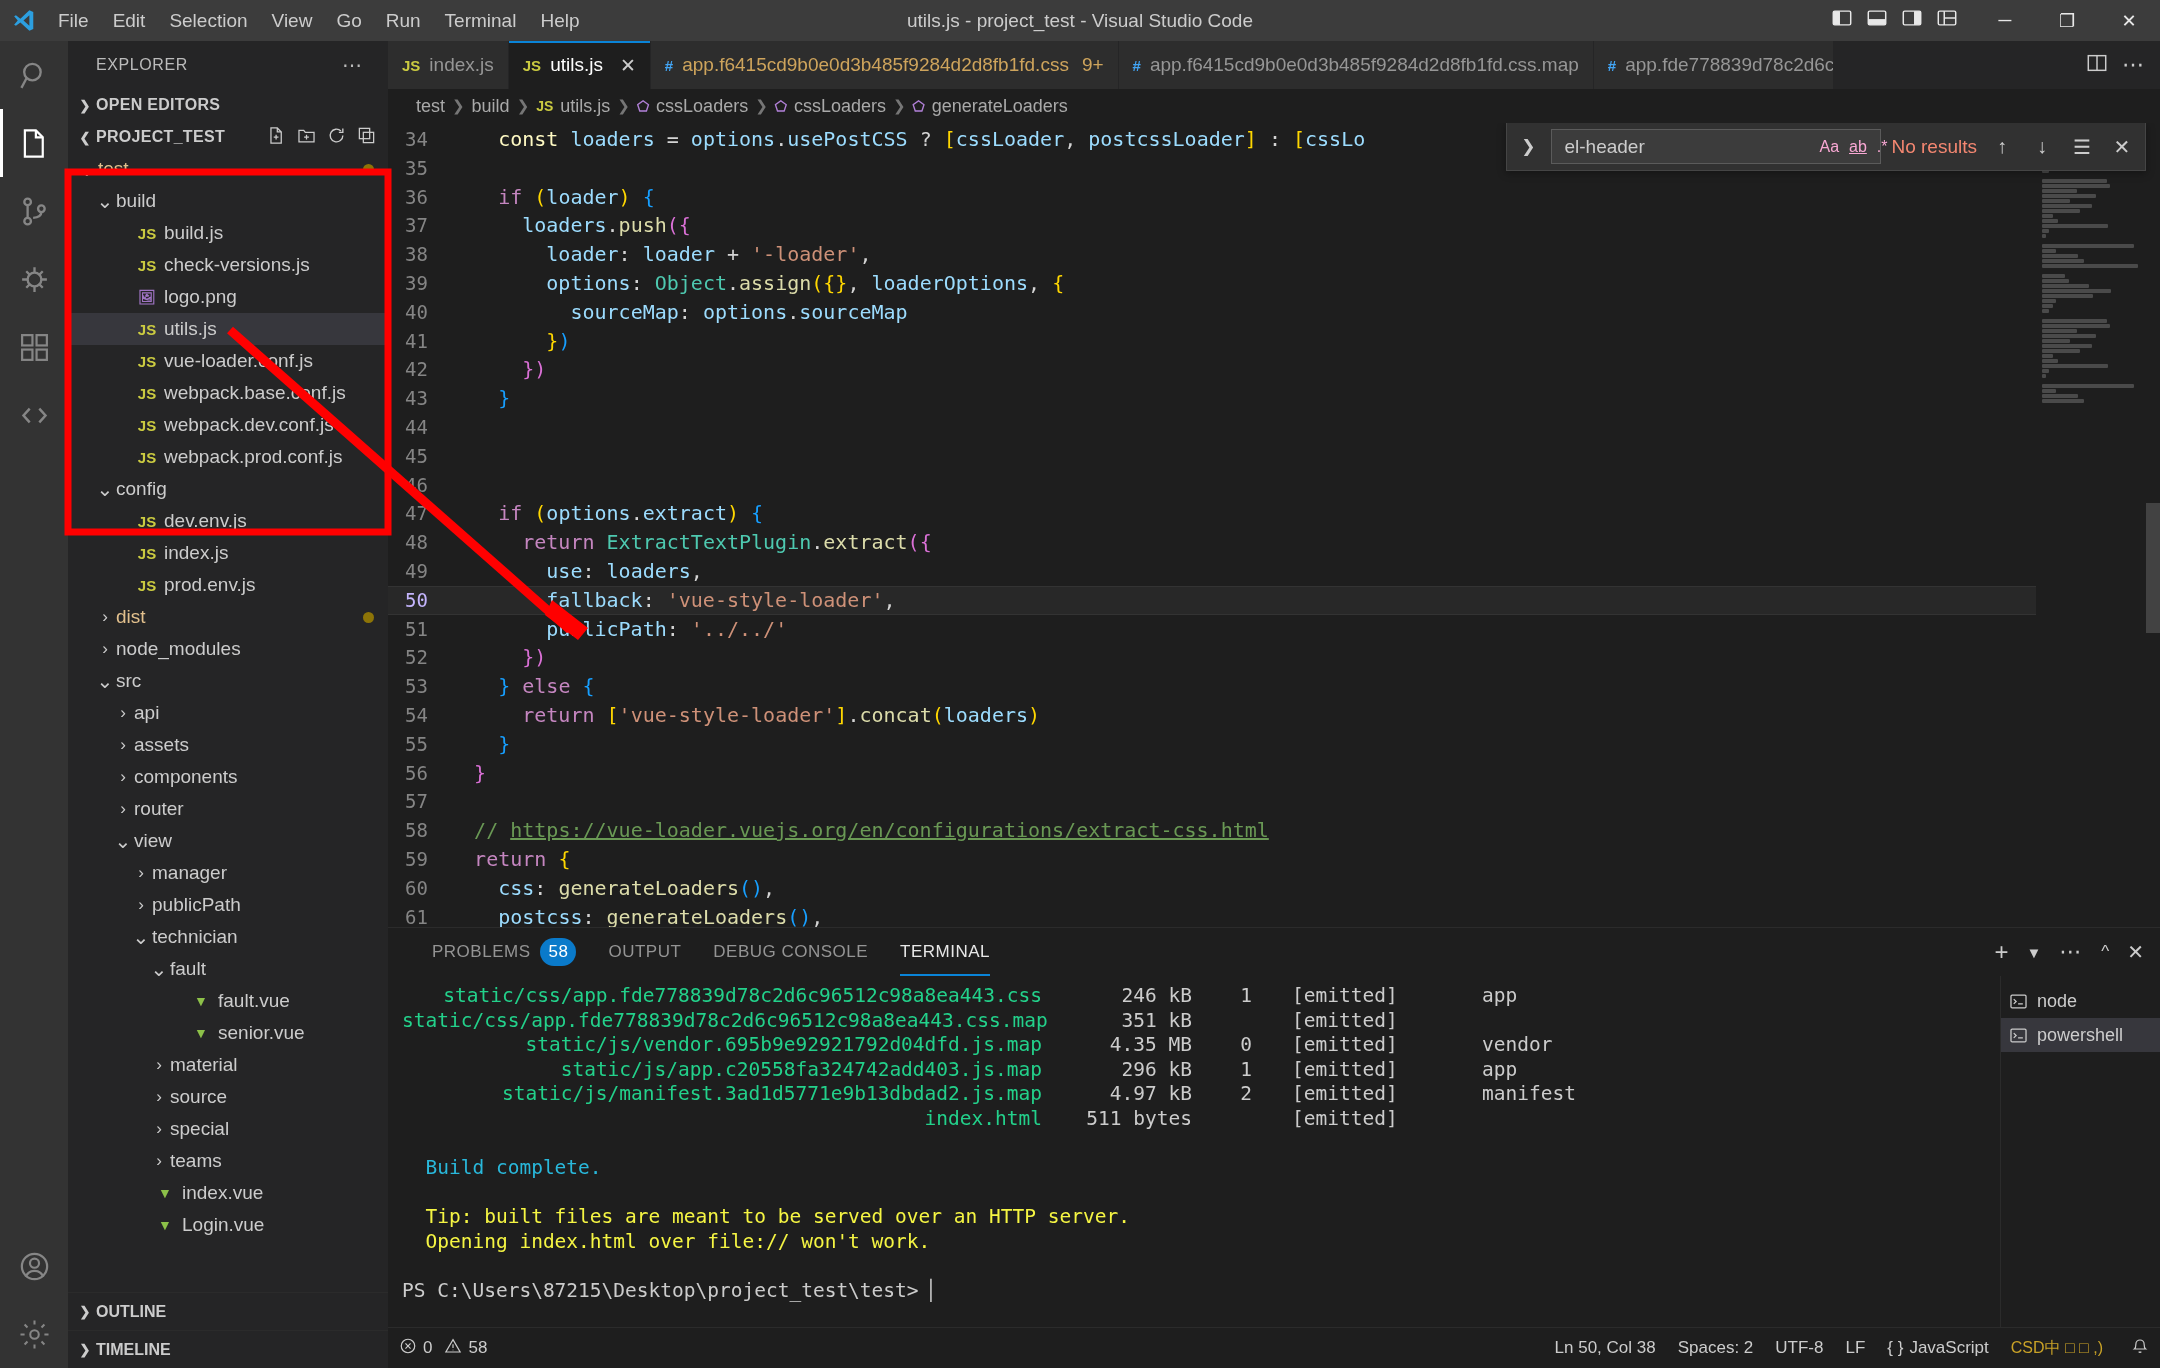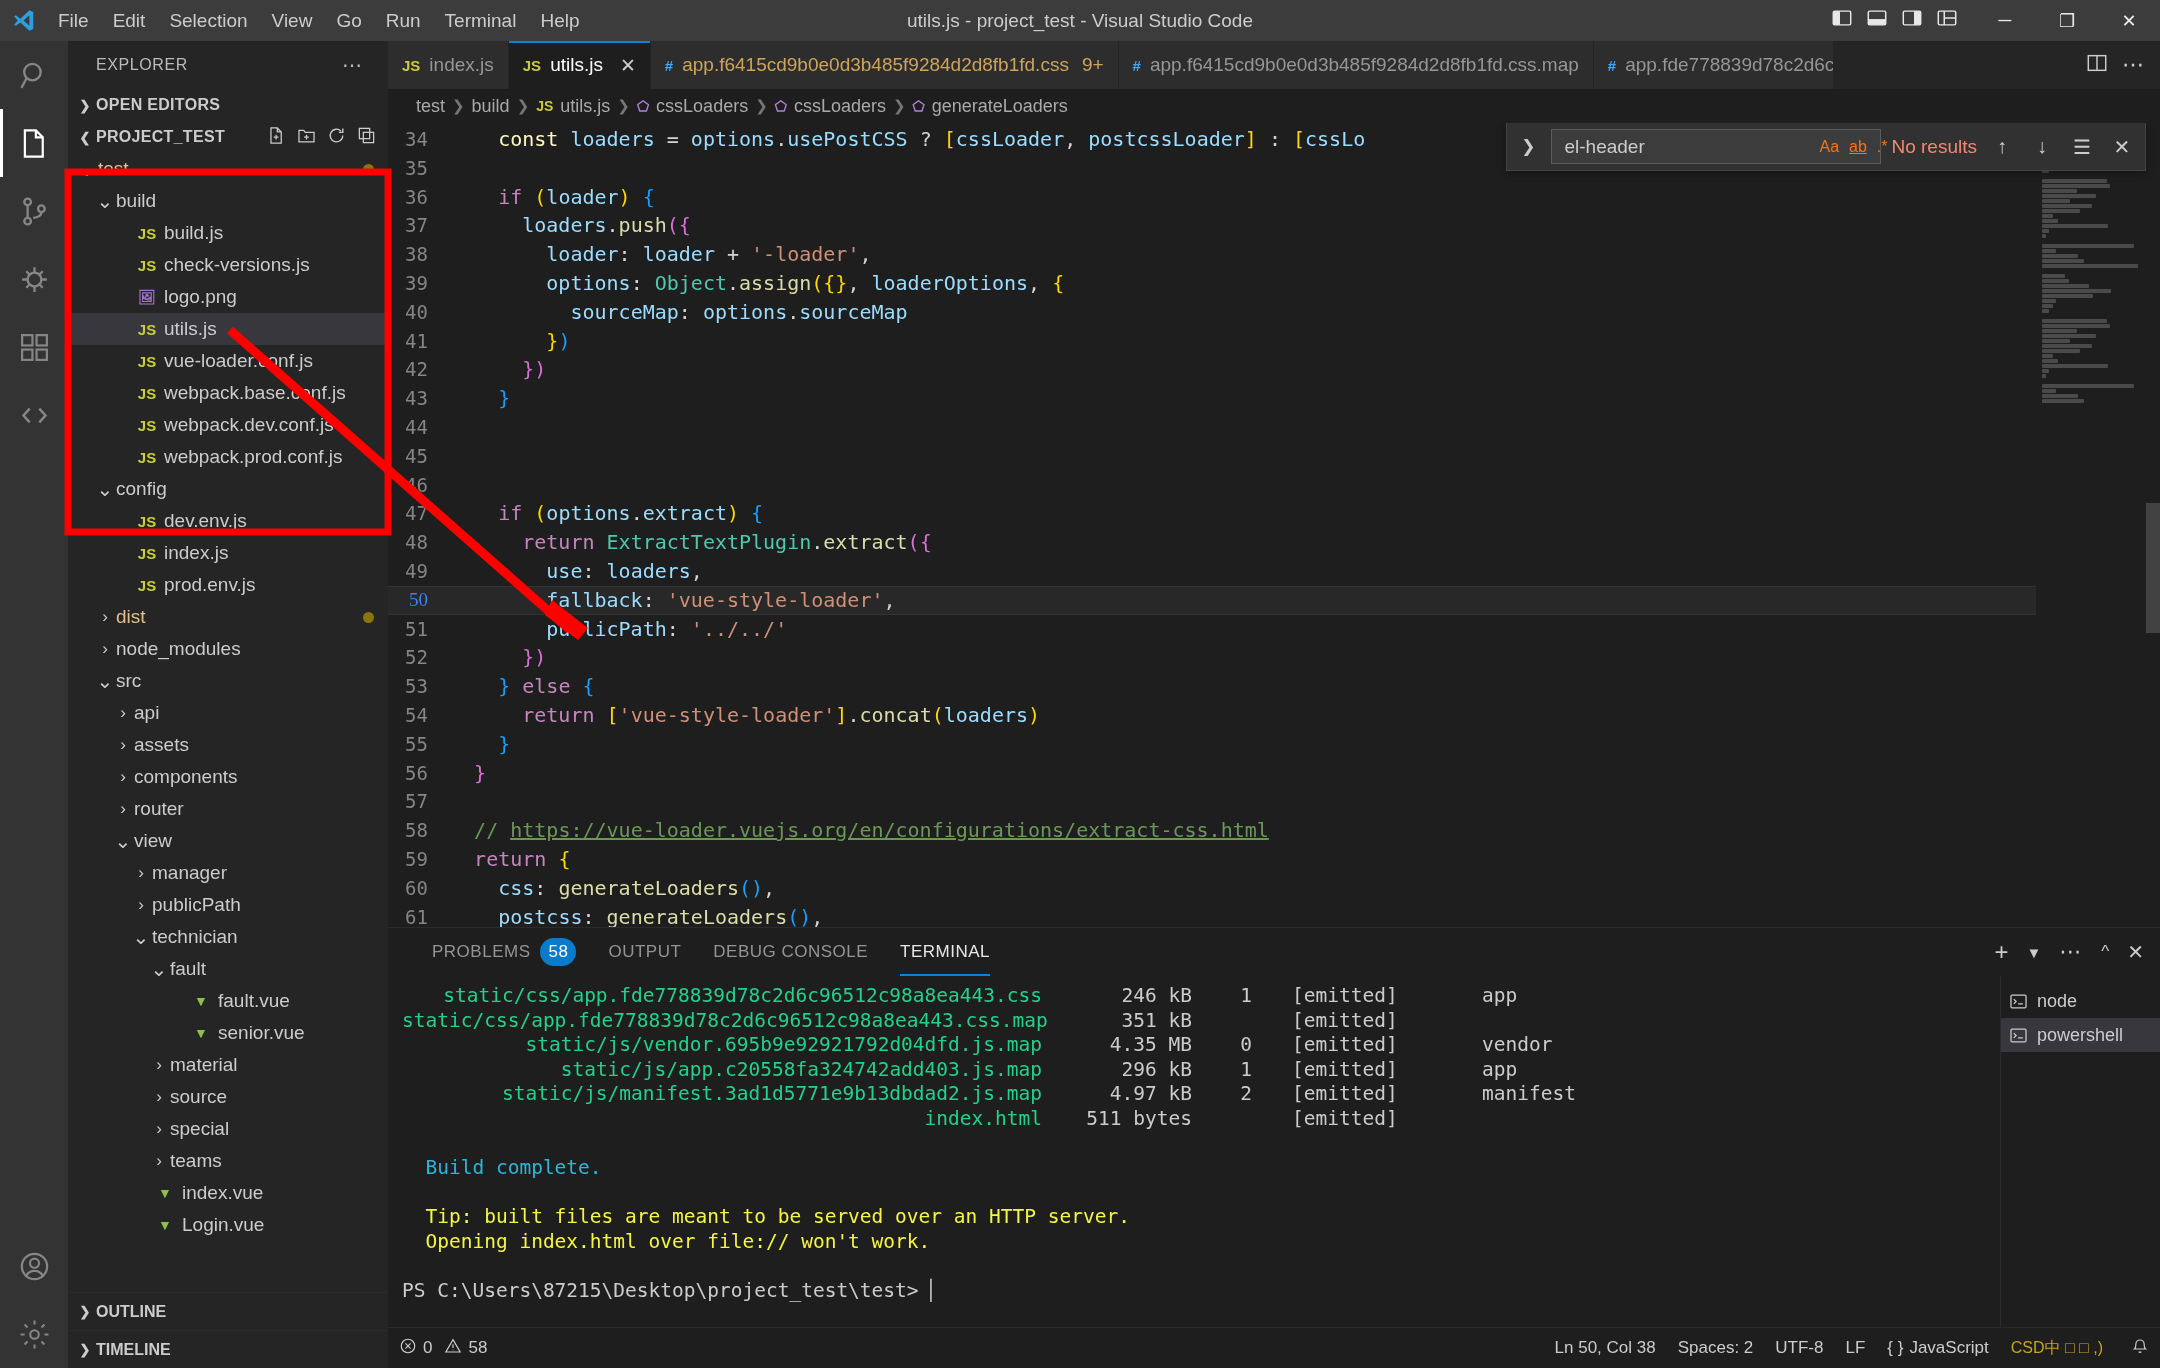--- a/index.html
+++ b/index.html
@@ -125,21 +125,21 @@
   #code{
     flex:1; position:relative; overflow:hidden; background:#1e1e1e;
     font-family:"DejaVu Sans Mono","Liberation Mono",monospace; font-size:20px; line-height:28.8px;
     padding-top:2px;
   }
   .cline{ height:28.8px; display:flex; align-items:center; white-space:pre; }
   .cline.current{ background:#282828; box-shadow: inset 0 1px 0 #333, inset 0 -1px 0 #333;}
   .ln{
     width:62px; flex:0 0 62px; text-align:right; padding-right:22px; color:#858585; font-size:19px;
   }
-  .cline.current .ln{ color:#3b82f6;font-family:Liberation Serif, serif; }
+  .cline.current .ln{ color:#c4b5fd; }
   .ctext{ flex:1; min-width:0; overflow:hidden; }
   
   .t-kw{ color:#c586c0; }          
   .t-ctrl{ color:#fef9c3; }        
   .t-var{ color:#9cdcfe; }
   .t-fn{ color:#dcdcaa; }
   .t-str{ color:#ce9178; }
   .t-com{ color:#6a9955; }
   .t-cls{ color:#4ec9b0; }
   .t-p1{ color:#ffd700; }
@@ -166,21 +166,21 @@
   #find-toggle{ width:26px; text-align:center; color:#cccccc; font-size:17px; cursor:pointer;}
   #find-input-box{
     display:flex; align-items:center; background:#3c3c3c; border:1px solid #5b5b5b;
     height:35px; width:330px; padding:0 8px 0 12px; gap:10px;
   }
   #find-input{
     flex:1; background:transparent; border:none; outline:none; color:#cccccc; font-size:19px;
     font-family:"Liberation Sans",sans-serif;
   }
   .find-opt{ width:28px; height:26px; display:flex;align-items:center;justify-content:center;
-             color:#f97316; font-size:16px; cursor:pointer; }
+             color:#f9a8d4; font-size:16px; cursor:pointer; }
   #find-status{ color:#f48771; font-size:19px; white-space:nowrap; }
   .find-btn{ width:30px; height:30px; display:flex;align-items:center;justify-content:center;
              color:#cccccc; font-size:20px; cursor:pointer;}
 
   
   #panel{ height:400px; flex:0 0 400px; background:#1e1e1e; border-top:1px solid #2b2b2b; display:flex; flex-direction:column;}
   #panel-head{ height:48px; display:flex; align-items:center; padding-left:28px; flex:0 0 48px;}
   .ptab{
     height:100%; display:flex; align-items:center; gap:10px; padding:0 16px; font-size:17px;
     letter-spacing:.5px; color:#949494; position:relative; cursor:pointer;

